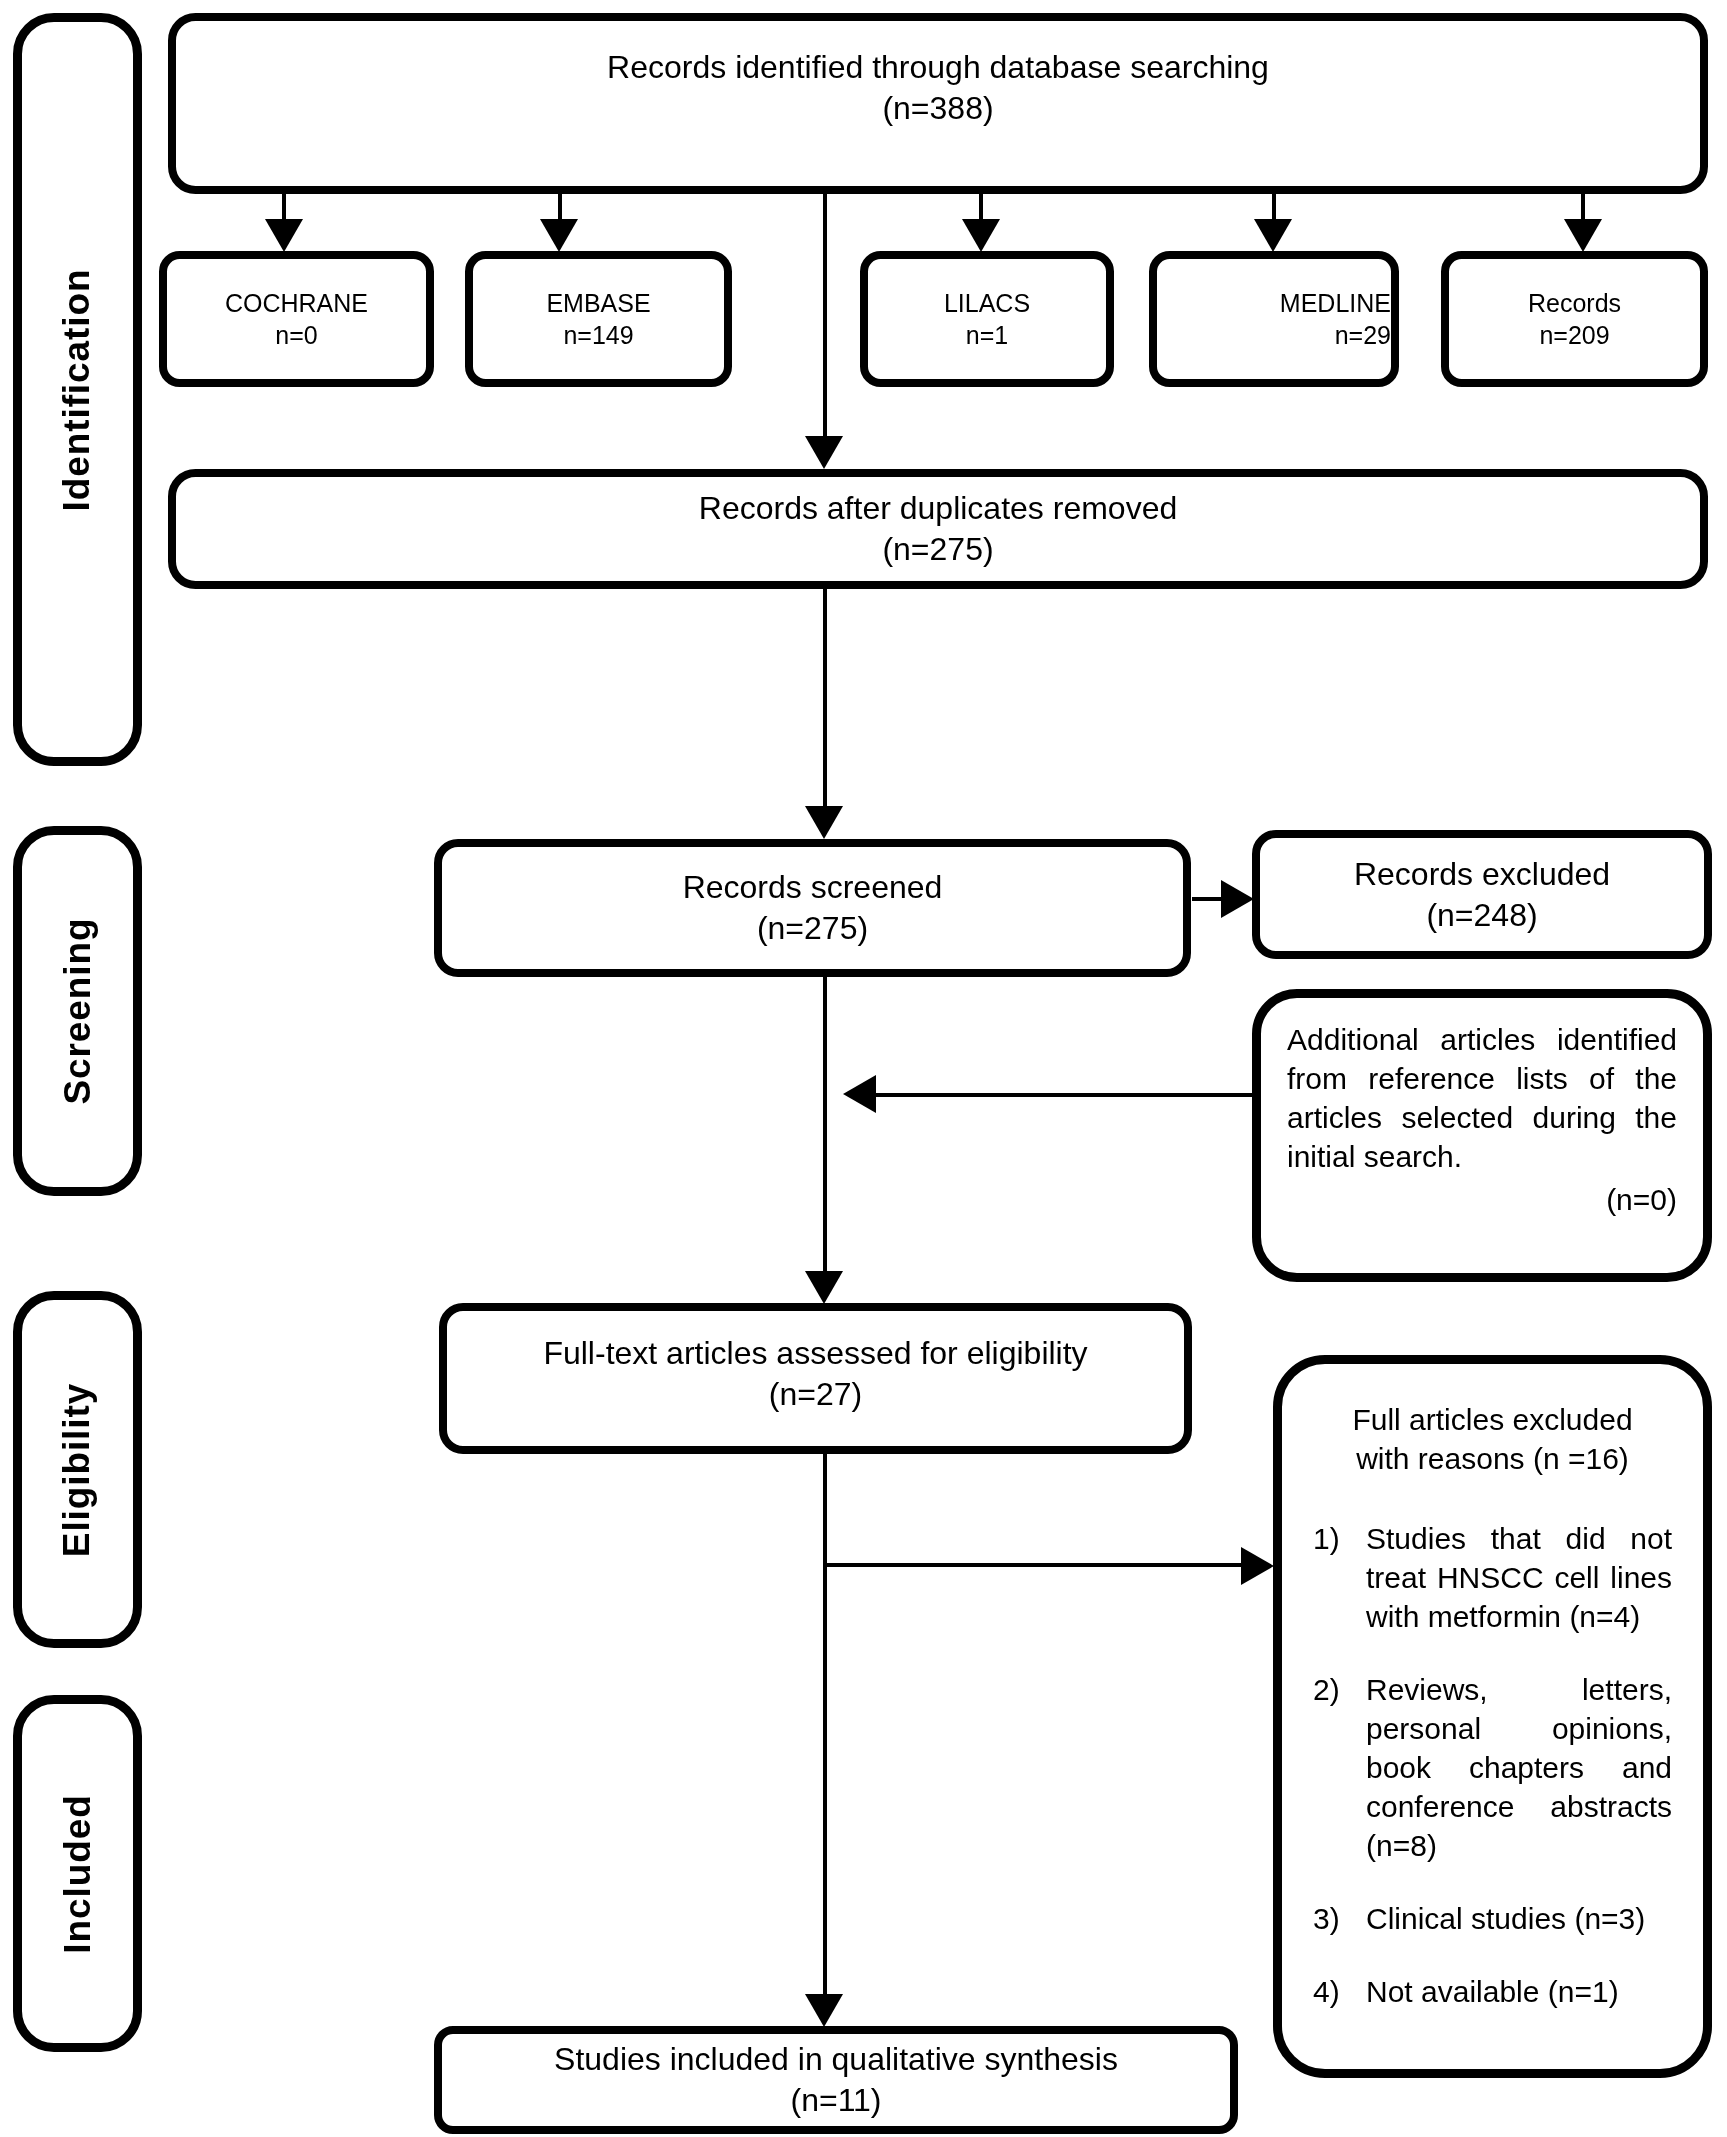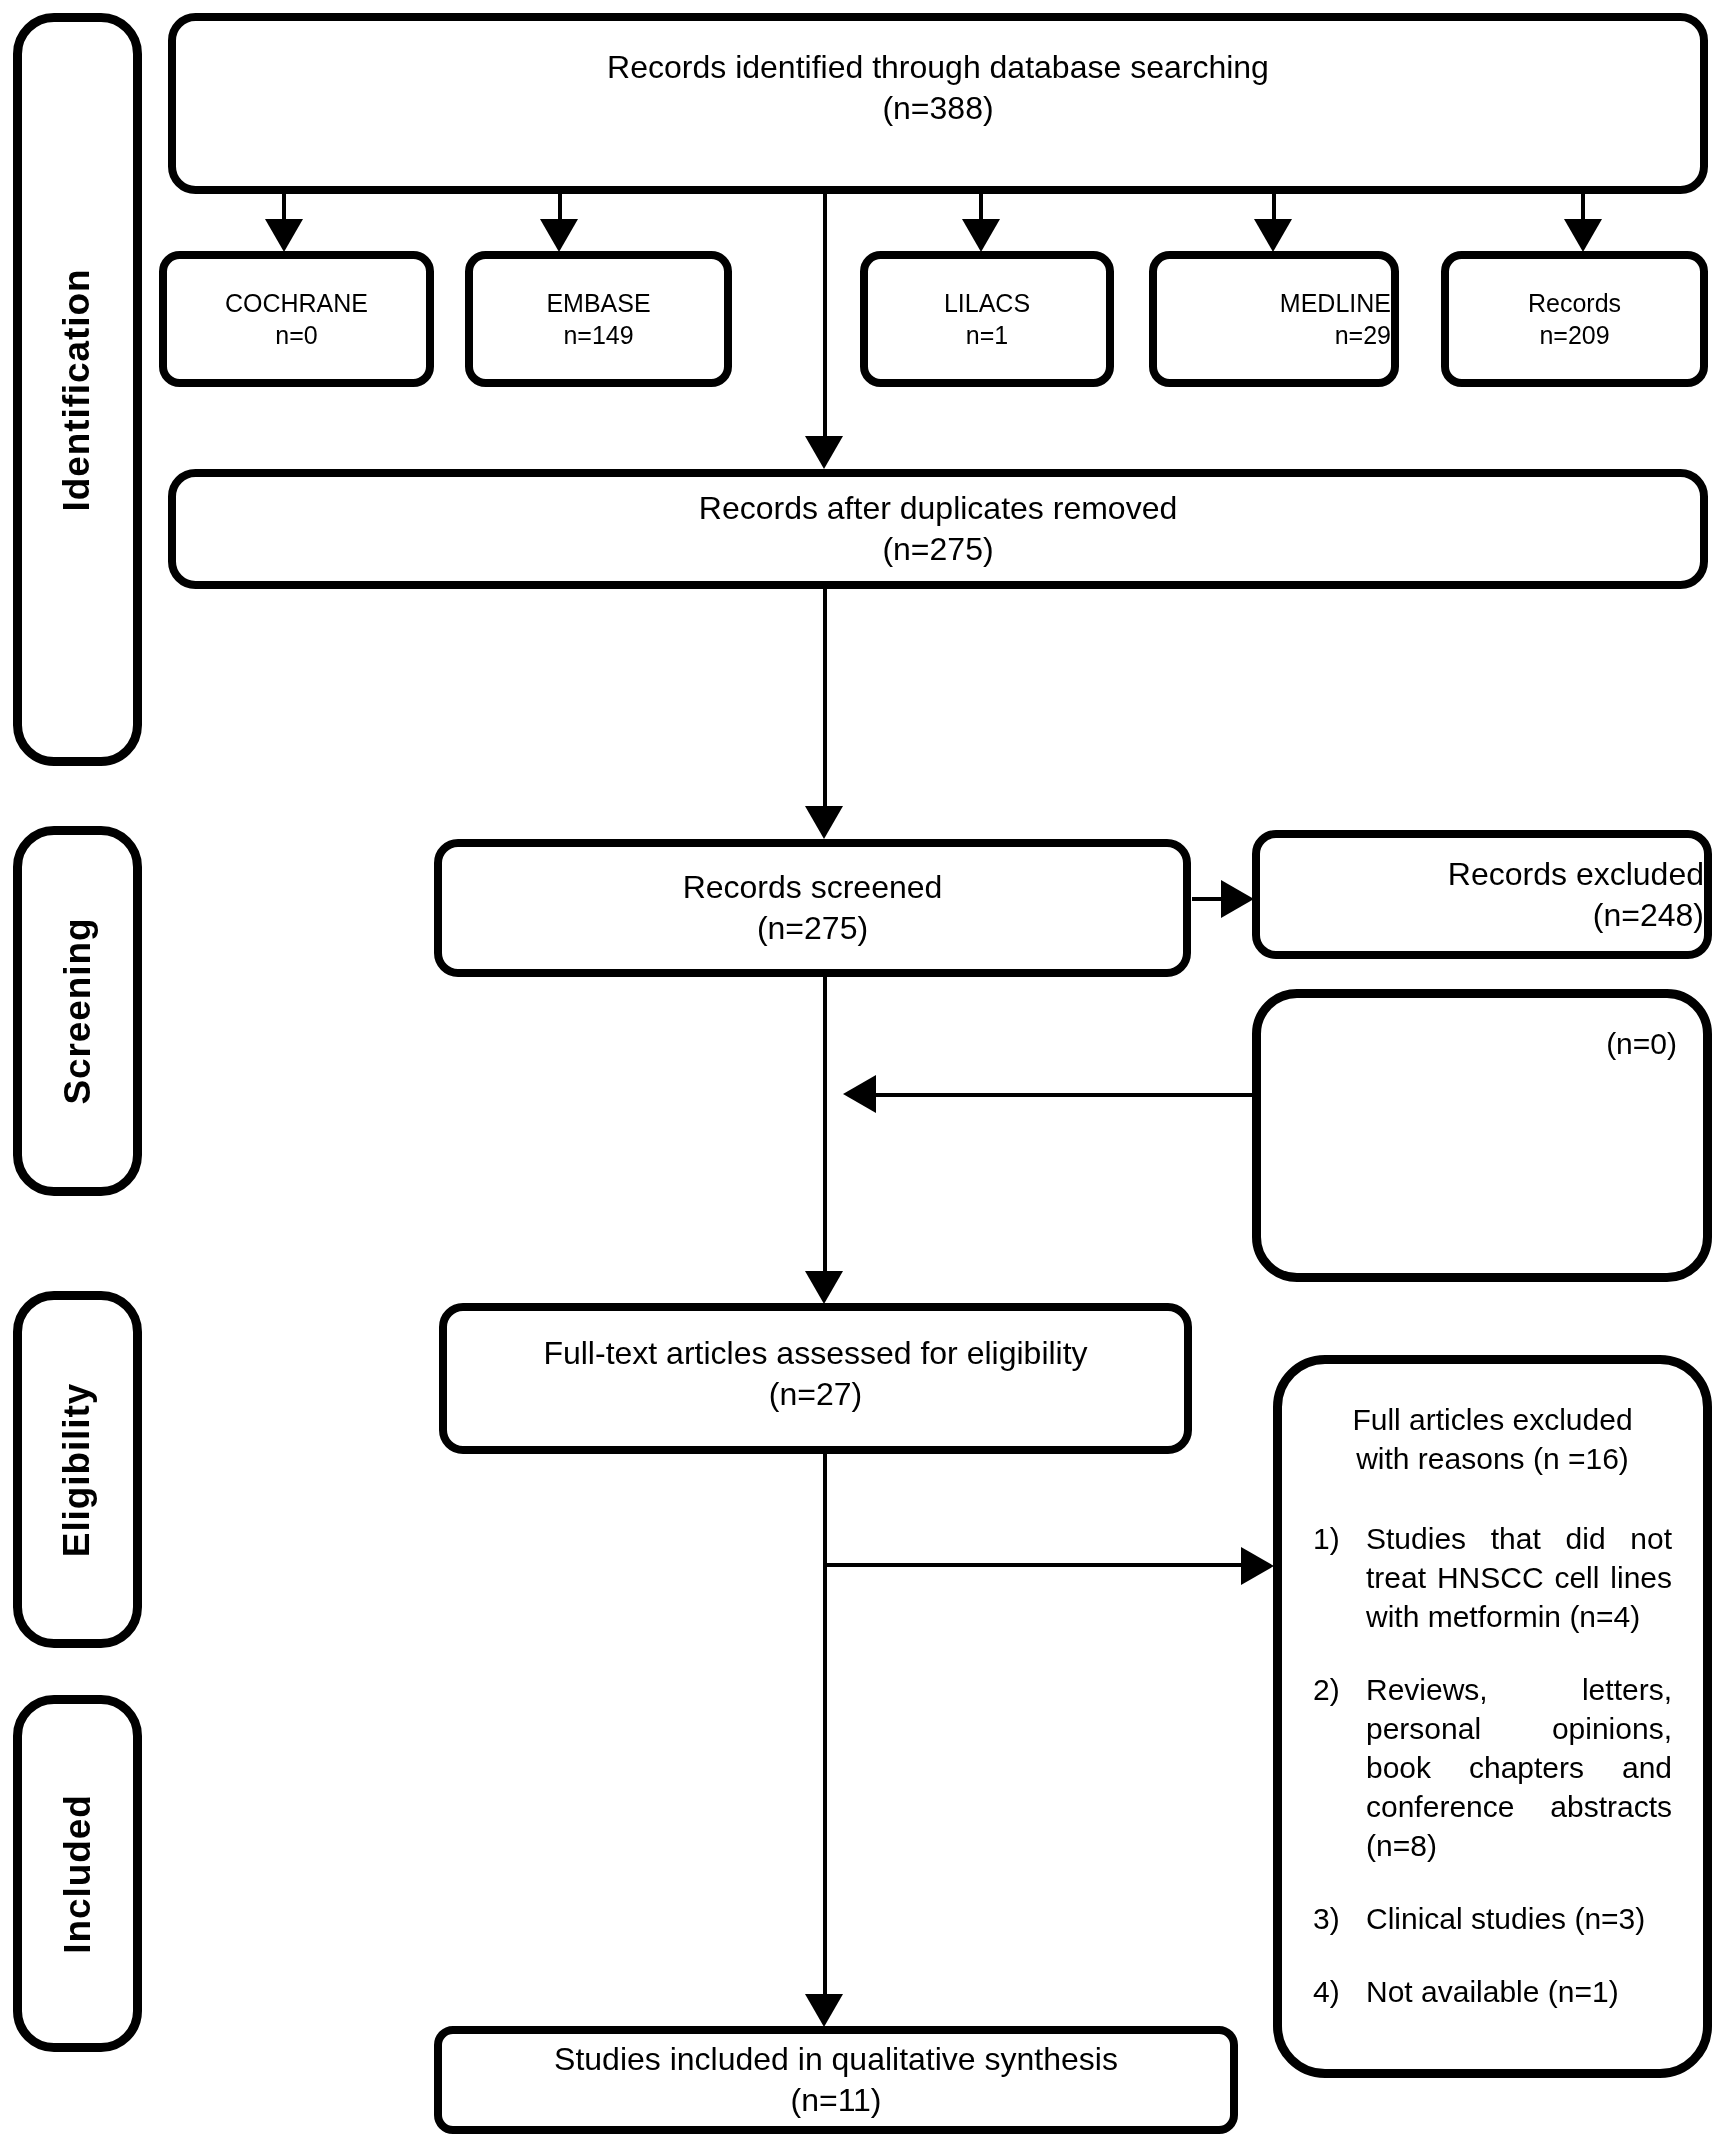--- a/index.html
+++ b/index.html
@@ -139,26 +139,27 @@
   <div class="arr-down" style="left:805px;top:806px;"></div>
 
   <div class="flow-box" style="left:434px;top:839px;width:757px;height:138px;">
     <span>Records screened</span>
     <span>(n=275)</span>
   </div>
 
   <div class="hline" style="left:1192px;top:897px;width:31px;"></div>
   <div class="arr-right" style="left:1221px;top:880px;"></div>
 
-  <div class="flow-box" style="left:1252px;top:830px;width:460px;height:129px;align-items:flex-end;">
+  <div class="flow-box" style="left:1252px;top:830px;width:460px;height:129px;">
     <span>Records excluded</span>
     <span>(n=248)</span>
   </div>
 
   <div class="flow-box panel" style="left:1252px;top:989px;width:460px;height:293px;padding:22.4px 26px;">
+    <div class="para">Additional articles identified from reference lists of the articles selected during the initial search.</div>
     <div class="count-line">(n=0)</div>
   </div>
 
   <div class="hline" style="left:876px;top:1093px;width:376px;"></div>
   <div class="arr-left" style="left:843px;top:1075px;"></div>
 
   <div class="vline" style="left:823px;top:977px;height:301px;"></div>
   <div class="arr-down" style="left:805px;top:1271px;"></div>
 
   <div class="flow-box top-align" style="left:439px;top:1303px;width:753px;height:151px;padding-top:22.4px;">

